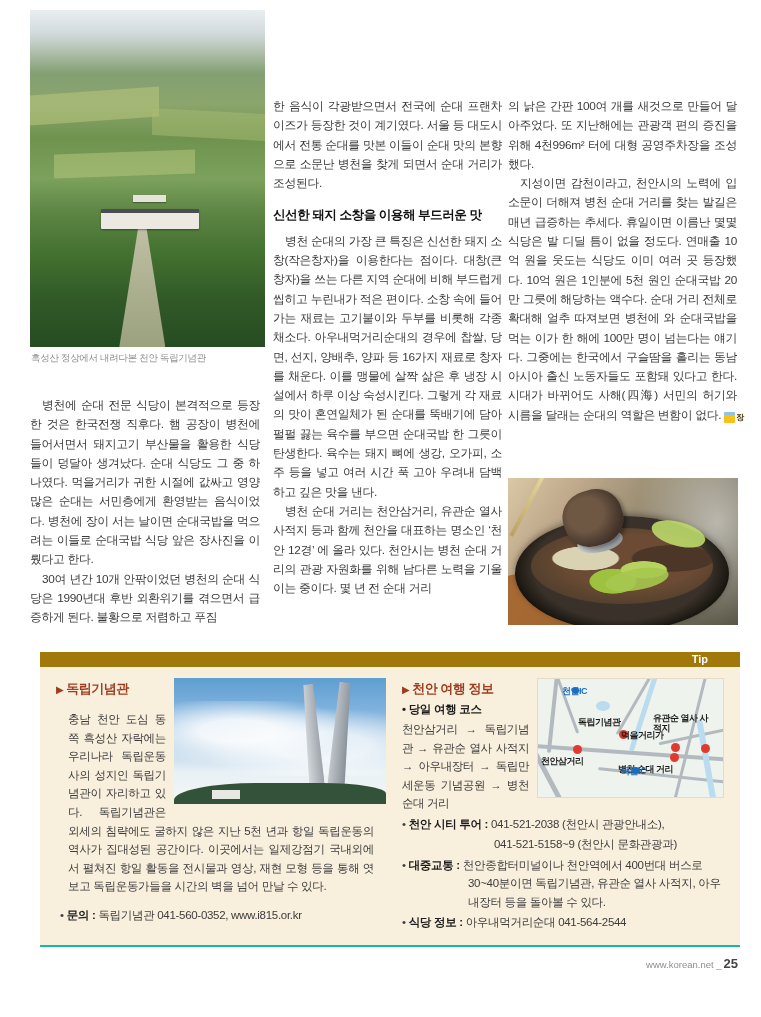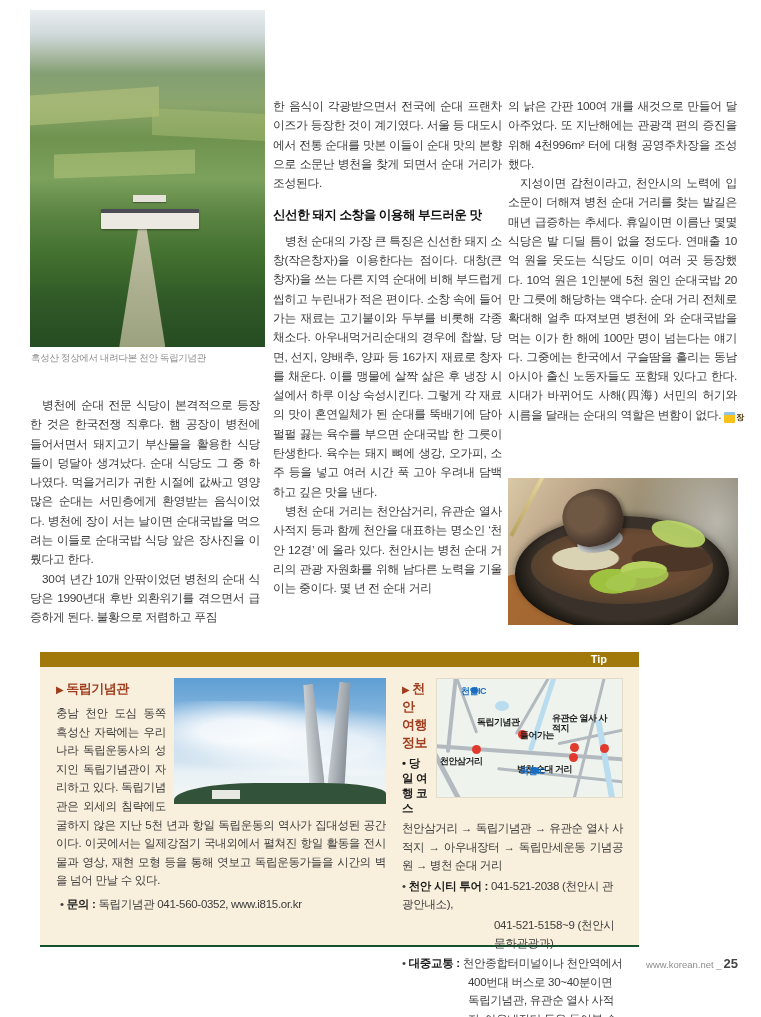--- a/index.html
+++ b/index.html
@@ -53,30 +53,30 @@
   .f-sundae{position:absolute;left:24%;top:8%;width:26%;height:38%;border-radius:45%;
     background:radial-gradient(ellipse at 40% 40%,#6e5844 0 35%,#43332a 70%,#2e231d 100%);
     transform:rotate(-18deg);box-shadow:2px 3px 4px rgba(0,0,0,.4);}
   .f-spoon{position:absolute;left:30%;top:36%;width:20%;height:14%;border-radius:50%;
     background:linear-gradient(145deg,#e4e6e8,#8d9296);transform:rotate(-12deg);}
   .f-handle{position:absolute;left:8%;top:-6%;width:4px;height:48%;background:linear-gradient(180deg,#e8d9a0,#b9a25f);transform:rotate(28deg);}
   .f-onion1{position:absolute;left:62%;top:30%;width:24%;height:16%;border-radius:50%;background:#bcd96a;opacity:.9;transform:rotate(15deg);}
   .f-onion2{position:absolute;left:42%;top:62%;width:28%;height:14%;border-radius:50%;background:#a6c84f;opacity:.9;transform:rotate(-10deg);}
 
   
-  .tipwrap{position:absolute;left:40px;top:652px;width:599px;}
+  .tipwrap{position:absolute;left:40px;top:652px;width:700px;}
   .tipbar{height:15px;background:#a1790a;color:#fff;font-size:11px;font-weight:bold;
     text-align:right;padding-right:32px;line-height:15px;box-sizing:border-box;}
-  .tipbody{height:280px;background:#f8efdc;border-bottom:2px solid #14532d;box-sizing:border-box;
+  .tipbody{height:280px;background:#f8efdc;border-bottom:2px solid #14b8a6;box-sizing:border-box;
     padding:13px 16px 0 16px;display:flex;gap:16px;}
   .tleft{width:330px;flex:none;}
   .tright{flex:1;}
   .ttitle{font-size:13px;font-weight:bold;color:#9e3c1d;letter-spacing:-0.5px;margin-bottom:6px;}
   .ttitle .arrow{font-size:10px;margin-right:3px;}
-  .tbody{margin:0;font-size:11.5px;line-height:18.6px;text-align:justify;word-break:break-all;letter-spacing:-0.3px;color:#3c3c3c;}
+  .tbody{margin:12px;font-size:11.5px;line-height:18.6px;text-align:justify;word-break:break-all;letter-spacing:-0.3px;color:#3c3c3c;}
   .tcontact{margin:7px 0 0 4px;font-size:11.5px;letter-spacing:-0.3px;color:#3c3c3c;}
   .blab{font-weight:bold;color:#1c1c1c;}
   .monu{position:relative;float:right;width:212px;height:126px;margin:-2px 0 6px 8px;overflow:hidden;
     background:linear-gradient(180deg,#5e9ed2 0%,#7fb2dd 25%,#b7d3e9 55%,#e9f1f6 75%,#f4f6f3 100%);}
   .m-cloud{position:absolute;left:0;top:18%;width:100%;height:60%;
     background:radial-gradient(ellipse at 30% 40%,rgba(255,255,255,.85) 0 18%,rgba(255,255,255,0) 55%),
                radial-gradient(ellipse at 70% 60%,rgba(255,255,255,.7) 0 22%,rgba(255,255,255,0) 60%);}
   .m-p1{position:absolute;left:62%;top:5%;width:16px;height:88%;
     background:linear-gradient(90deg,#d5d9dc,#9aa1a8);transform:rotate(-5deg);
     clip-path:polygon(20% 0,80% 0,100% 100%,0 100%);}
@@ -201,21 +201,21 @@
           <div class="mpoint" style="left:14px;top:8px;">
             <span class="dot blue"></span>
             <span class="mlabel blue" style="left:10px;top:-2px;">천안IC</span>
           </div>
           <div class="mpoint" style="left:61px;top:51px;">
             <span class="dot red"></span>
             <span class="mlabel" style="left:-21px;top:-14px;">독립기념관</span>
           </div>
           <div class="mpoint" style="left:113px;top:64px;">
             <span class="dot red"></span>
-            <span class="mlabel" style="left:-30px;top:-14px;">들어가는</span>
+            <span class="mlabel" style="left:-30px;top:-14px;">먹을거리가</span>
           </div>
           <div class="mpoint" style="left:143px;top:65px;">
             <span class="dot red"></span>
             <span class="mlabel wrap" style="left:-28px;top:-31px;">유관순 열사 사적지</span>
           </div>
           <div class="mpoint" style="left:15px;top:66px;">
             <span class="dot red"></span>
             <span class="mlabel" style="left:-12px;top:10px;">천안삼거리</span>
           </div>
           <div class="mpoint" style="left:112px;top:74px;">

